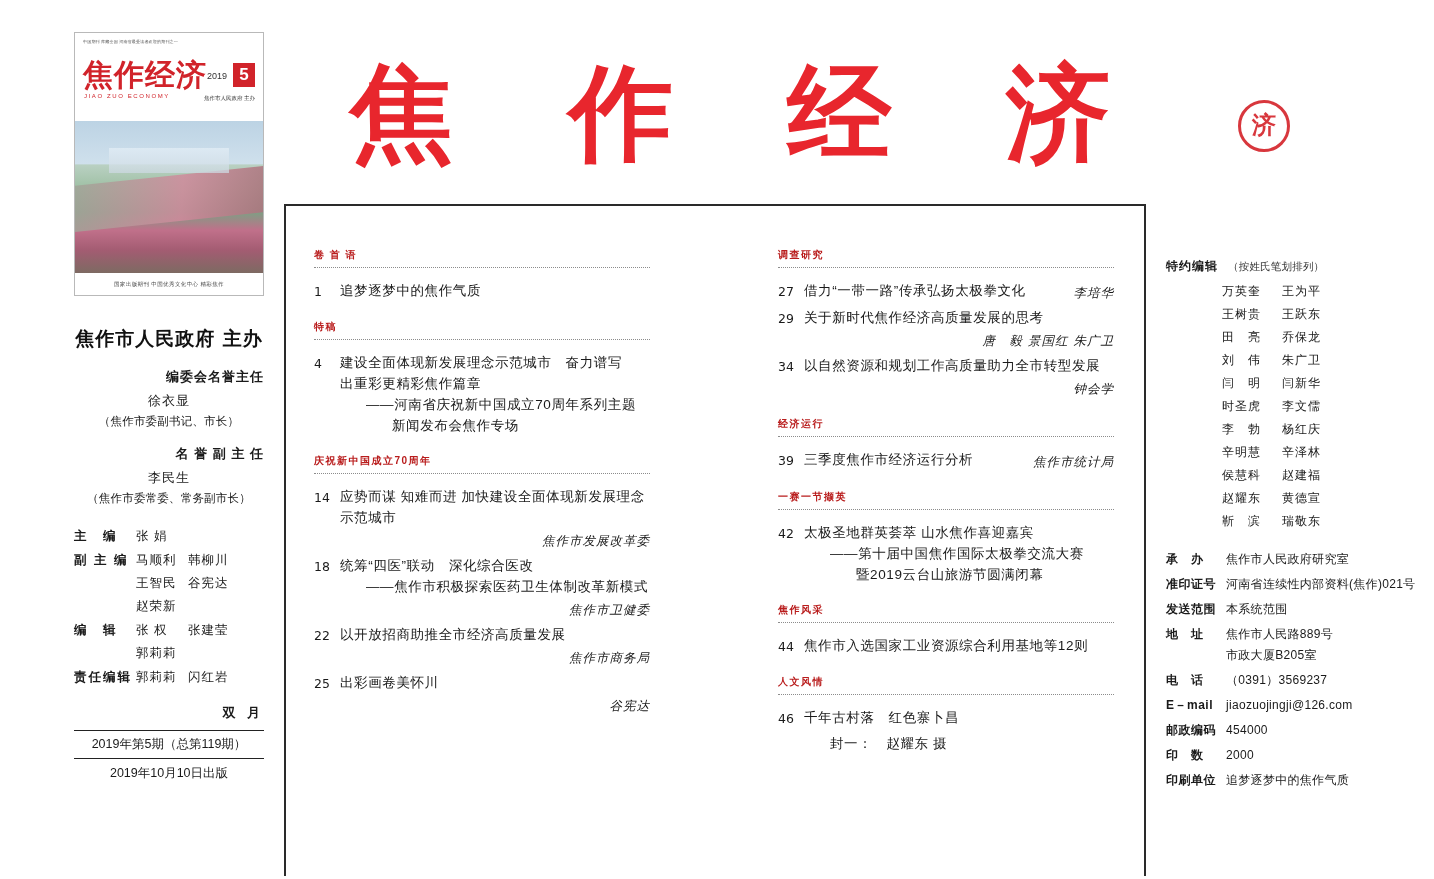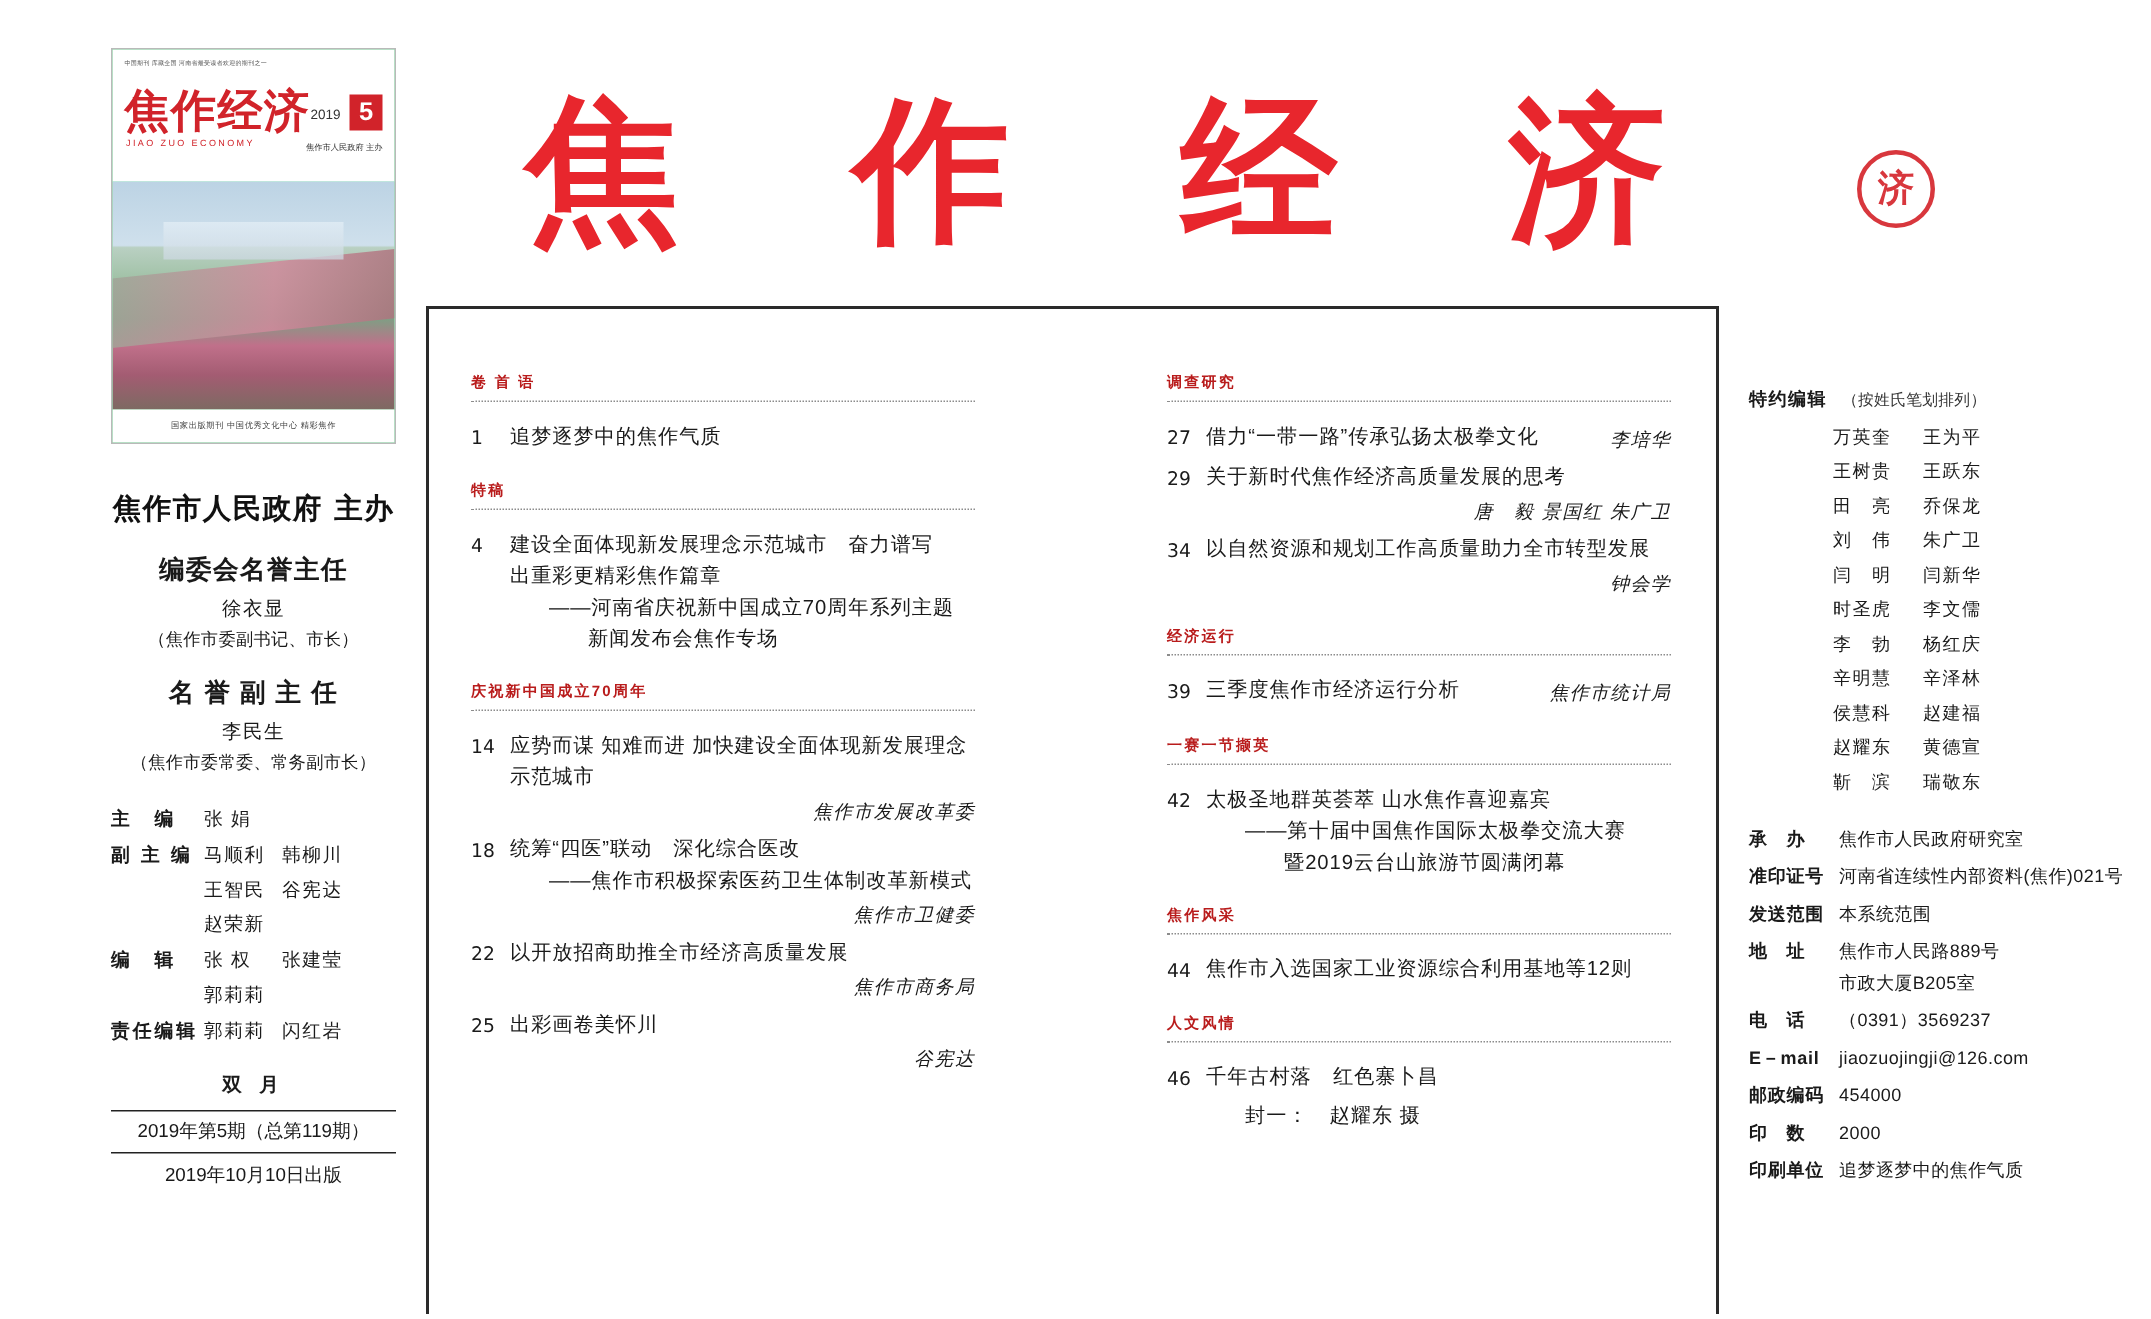--- a/index.html
+++ b/index.html
@@ -26,21 +26,21 @@
     left: 74px;
     top: 32px;
     width: 190px;
   }
   .cover {
     width: 188px;
     height: 262px;
     border: 1px solid #b9b9b9;
     position: relative;
     overflow: hidden;
-    background: #86efac;
+    background: #fef9c3;
   }
   .cover-top {
     position: absolute;
     left: 0; right: 0; top: 0;
     height: 88px;
     background: #ffffff;
   }
   .cover-microline {
     position: absolute;
     left: 8px;
@@ -145,22 +145,22 @@
     font-family: "DejaVu Sans", sans-serif;
     font-weight: bold;
     font-size: 19px;
     letter-spacing: 1px;
     color: #111;
   }
   .mh-block { margin-top: 16px; font-size: 12.5px; }
   .mh-head {
     font-weight: bold;
     letter-spacing: 1px;
-    text-align: center;
-    font-size: 17px;
+    text-align: right;
+    font-size: 13px;
   }
   .mh-name {
     text-align: center;
     margin-top: 6px;
     font-size: 13px;
     letter-spacing: 1px;
   }
   .mh-paren {
     text-align: center;
     margin-top: 4px;
@@ -185,21 +185,21 @@
   .staff-names {
     flex: 1;
   }
   .staff-names span {
     display: inline-block;
     min-width: 52px;
     letter-spacing: 1px;
   }
   .staff-names .line2 { display: block; margin-top: 6px; }
   .periodicity {
-    text-align: center;
+    text-align: right;
     font-weight: bold;
     font-size: 13px;
     letter-spacing: 4px;
     margin-top: 18px;
   }
   .issue-box {
     margin-top: 8px;
     border-top: 1px solid #222;
     border-bottom: 1px solid #222;
     padding: 5px 0;

